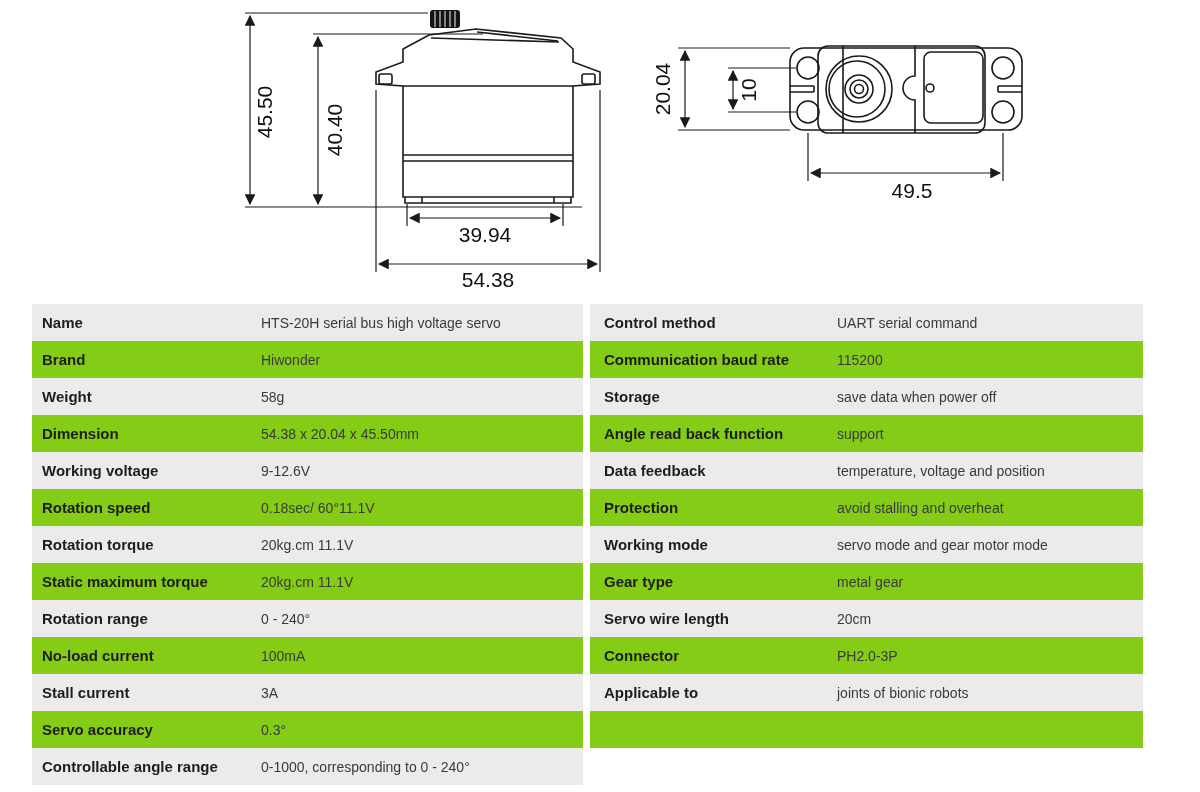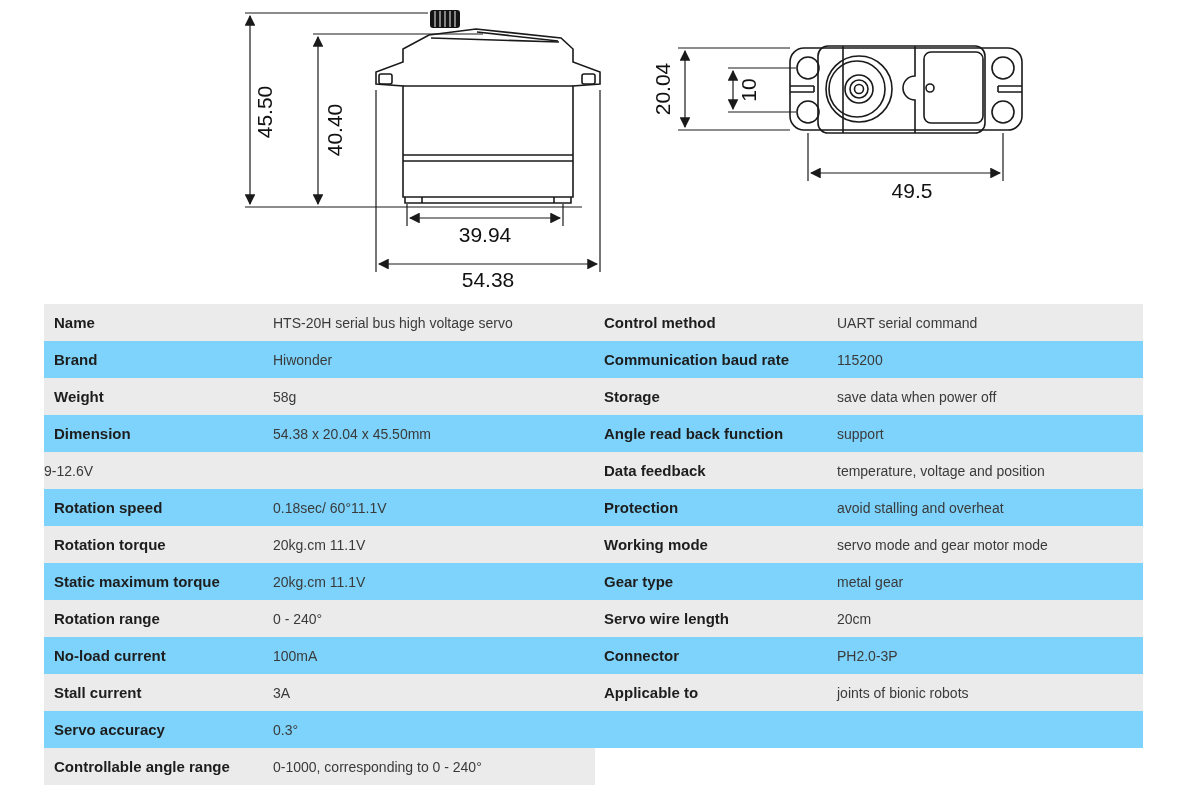--- a/index.html
+++ b/index.html
@@ -3,23 +3,23 @@
 <meta charset="utf-8">
 <style>
   html,body{margin:0;padding:0;background:#fff;}
   .page{position:relative;width:1200px;height:792px;background:#fff;overflow:hidden;
         font-family:"Liberation Sans",sans-serif;color:#1d1d1d;}
   .drawing{position:absolute;}
   #front-view{left:230px;top:0;}
   #top-view{left:640px;top:25px;}
   svg text{font-family:"Liberation Sans",sans-serif;font-size:21px;fill:#111;}
   .spec-table{position:absolute;top:304px;}
-  .spec-table.left{left:44px;width:551px;}
+  .spec-table.left{left:32px;width:551px;}
   .spec-table.right{left:590px;width:553px;}
-  .row{display:flex;align-items:center;height:37px;background:#7dd3fc;}
+  .row{display:flex;align-items:center;height:37px;background:#84cc16;}
   .row:nth-child(odd){background:var(--stripe,#ebebeb);}
   .label{font-weight:700;font-size:15px;color:#1d1d1d;flex:0 0 auto;}
   .spec-table.left .label{padding-left:10px;width:219px;}
   .spec-table.right .label{padding-left:14px;width:233px;}
   .value{font-size:14px;color:#3a3a3a;white-space:nowrap;}
 </style>
 </head>
 <body>
 
 <div class="page">
@@ -125,20 +125,21 @@
       <div class="label">Weight</div>
       <div class="value">58g</div>
     </div>
 
     <div class="row">
       <div class="label">Dimension</div>
       <div class="value">54.38 x 20.04 x 45.50mm</div>
     </div>
 
     <div class="row">
+      <div class="label">Working voltage</div>
       <div class="value">9-12.6V</div>
     </div>
 
     <div class="row">
       <div class="label">Rotation speed</div>
       <div class="value">0.18sec/ 60°11.1V</div>
     </div>
 
     <div class="row">
       <div class="label">Rotation torque</div>

